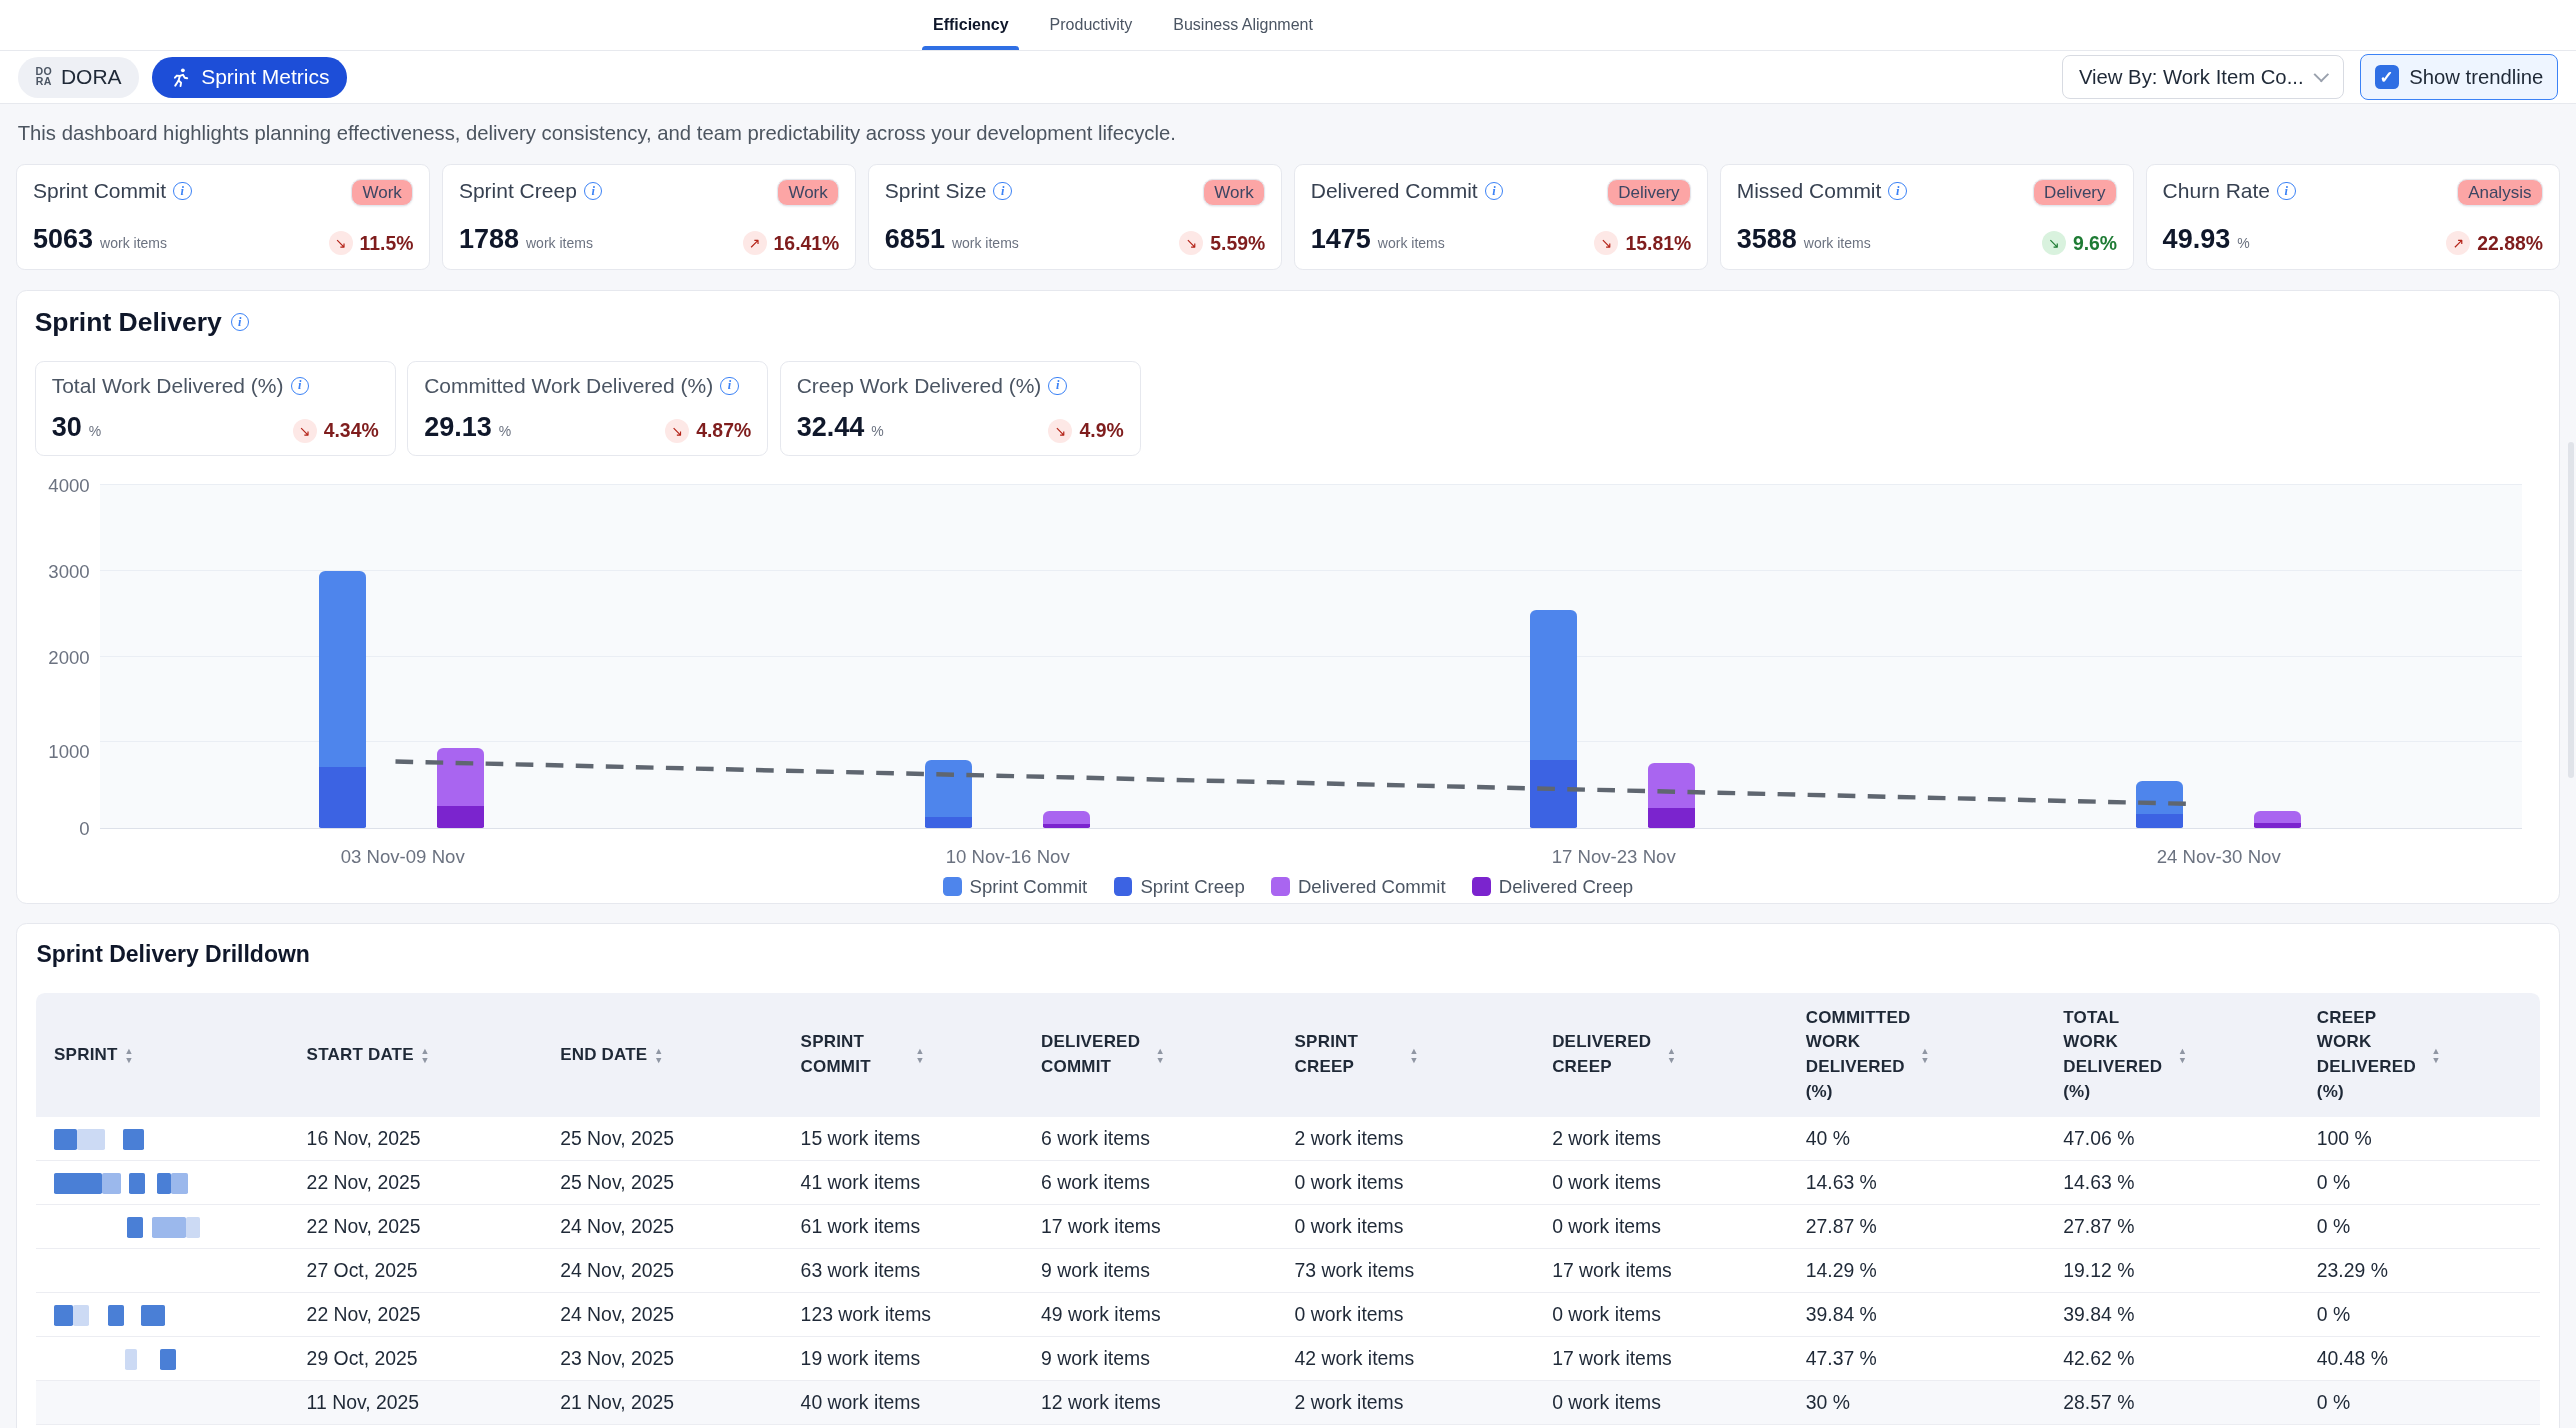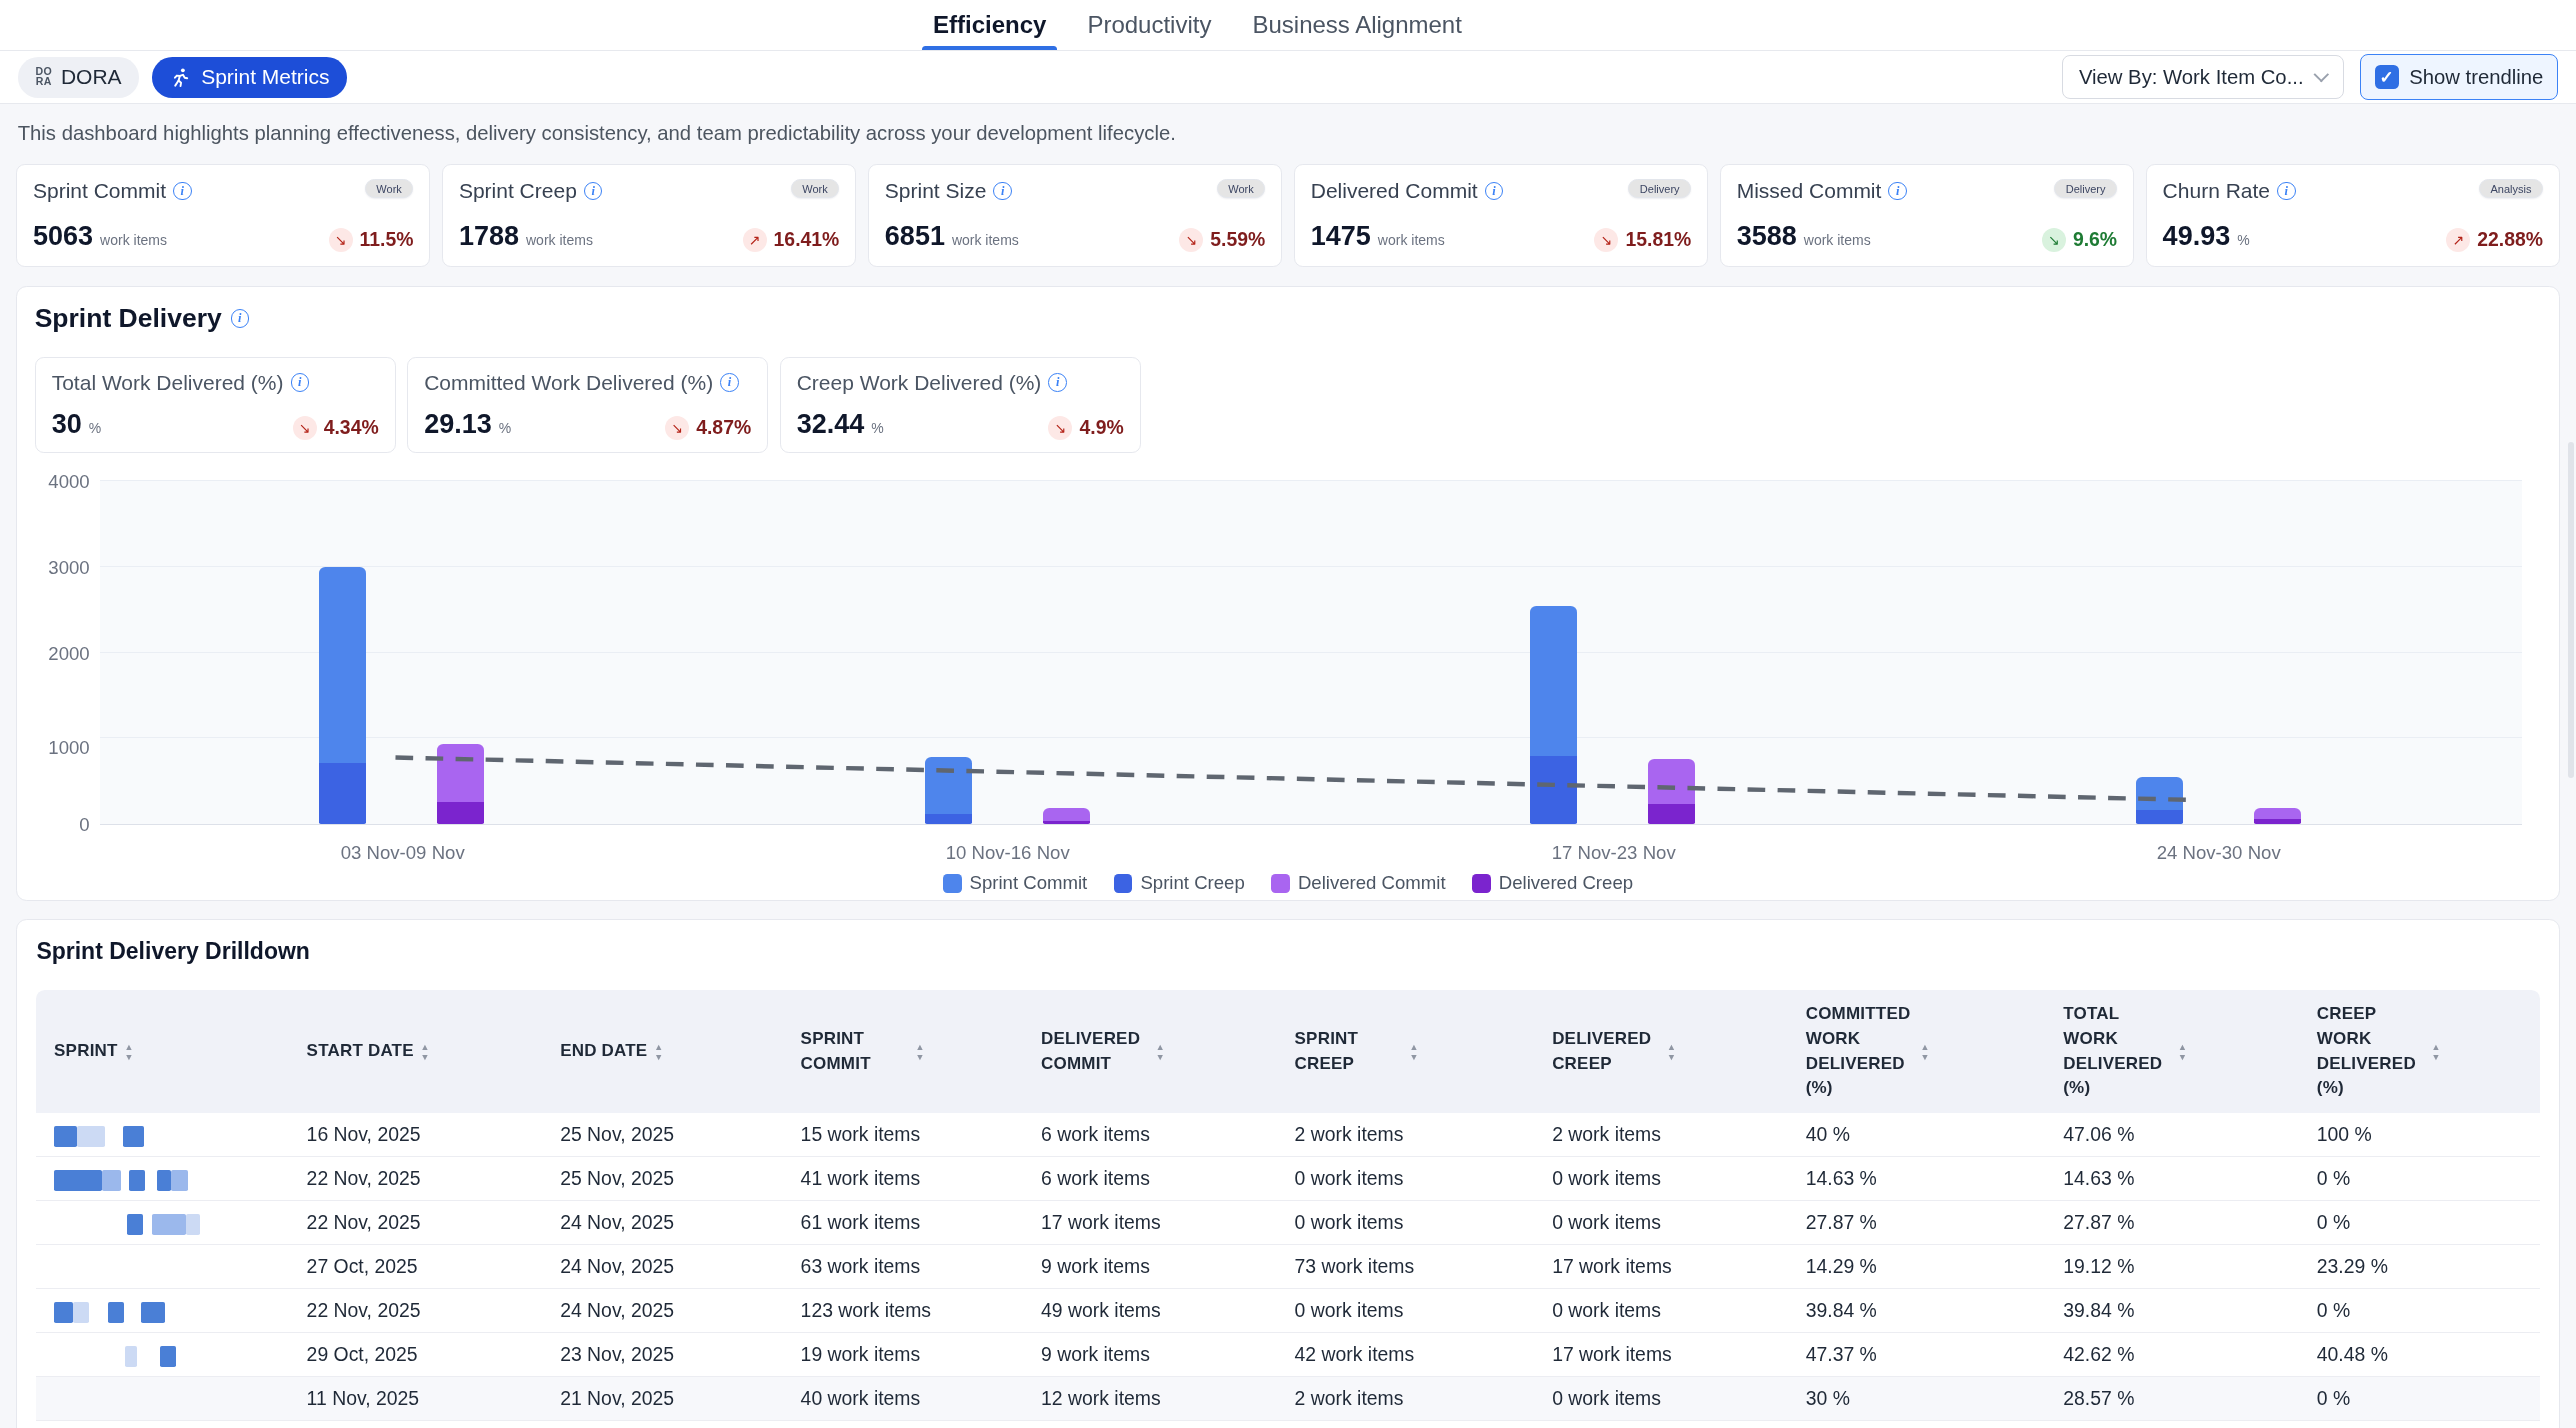--- a/index.html
+++ b/index.html
@@ -2,21 +2,21 @@
 <html style="font-size:14px"><head>
 <meta charset="utf-8">
 <style>
   * { margin:0; padding:0; box-sizing:border-box; }
   html,body { width:2576px; height:1429px; overflow:hidden; }
   body { font-family:"Liberation Sans", sans-serif; background:#f6f7fa; color:#111827; }
 
   
   .tabbar { position:relative; height:51px; background:#ffffff; border-bottom:0.9px solid #e7e9ee; }
   .tabs { position:absolute; left:933px; top:0; height:100%; display:flex; gap:41px; align-items:center; }
-  .tab { position:relative; height:100%; display:flex; align-items:center; font-size:24px; color:#4b5563; cursor:pointer; }
+  .tab { position:relative; height:100%; display:flex; align-items:center; font-size:16px; color:#4b5563; cursor:pointer; }
   .tab.active { color:#0f172a; font-weight:bold; }
   .tab.active .underline { position:absolute; left:-10.6px; right:-10.6px; bottom:0; height:4.4px; background:#2f6fe4; border-radius:3.5px 3.5px 0 0; }
 
   
   .toolbar { height:53px; background:#ffffff; border-bottom:0.9px solid #e7e9ee; display:flex; align-items:center; padding:0 17.7px; }
   .pill { display:inline-flex; align-items:center; gap:8.8px; height:41px; padding:0 17.7px; border-radius:20.3px; font-size:21px; cursor:pointer; }
   .pill.dora { background:#eef0f5; color:#1f2937; }
   .dora-logo { display:flex; flex-direction:column; align-items:center; font-size:10.6px; font-weight:bold; color:#4b5563; line-height:9.7px; letter-spacing:0.4px; }
   .pill.sprint { background:#1d4ed8; color:#ffffff; margin-left:12.4px; font-weight:500;}
   .toolbar .spacer { flex:1; }
@@ -27,21 +27,21 @@
   .trendtoggle .lbl { font-size:20.3px; color:#1f2937; }
 
   
   .desc { margin:17.7px 17.7px 0 17.7px; font-size:20.3px; color:#4c5560; }
 
   
   .cards-row { display:flex; gap:11.5px; margin:19.4px 16px 0 16px; }
   .mcard { flex:1; background:#fff; border:0.9px solid #e6e8ee; border-radius:8.8px; padding:14px 16px; }
   .mcard-head { display:flex; align-items:flex-start; }
   .mcard-name { font-size:21px; color:#374151; display:flex; align-items:center; gap:7px; }
-  .badge { margin-left:auto; font-size:11px; color:#3d4663; background:#e5e5e5; border:0.9px solid #e3e6ec; box-shadow:0 0.9px 1.8px rgba(20,30,60,.08); border-radius:10px; padding:2.7px 10.6px; }
+  .badge { margin-left:auto; font-size:17px; color:#3d4663; background:#fca5a5; border:0.9px solid #e3e6ec; box-shadow:0 0.9px 1.8px rgba(20,30,60,.08); border-radius:10px; padding:2.7px 10.6px; }
   .mcard-vrow { display:flex; align-items:baseline; margin-top:17.7px; }
   .mcard-val { font-size:27px; font-weight:bold; color:#0f172a; }
   .mcard-unit { font-size:14px; color:#6b7280; margin-left:7px; }
   .trend { margin-left:auto; display:flex; align-items:center; gap:7px; }
   .trend-circle { width:24px; height:24px; border-radius:50%; display:flex; align-items:center; justify-content:center; font-size:14px; }
   .trend-pct { font-size:19.4px; font-weight:bold; }
   .tone-negative .trend-circle { background:#fde8e6; color:#b42318; }
   .tone-negative .trend-pct { color:#7f1d1d; }
   .tone-positive .trend-circle { background:#d9f2de; color:#1e7b34; }
   .tone-positive .trend-pct { color:#1e7b34; }

